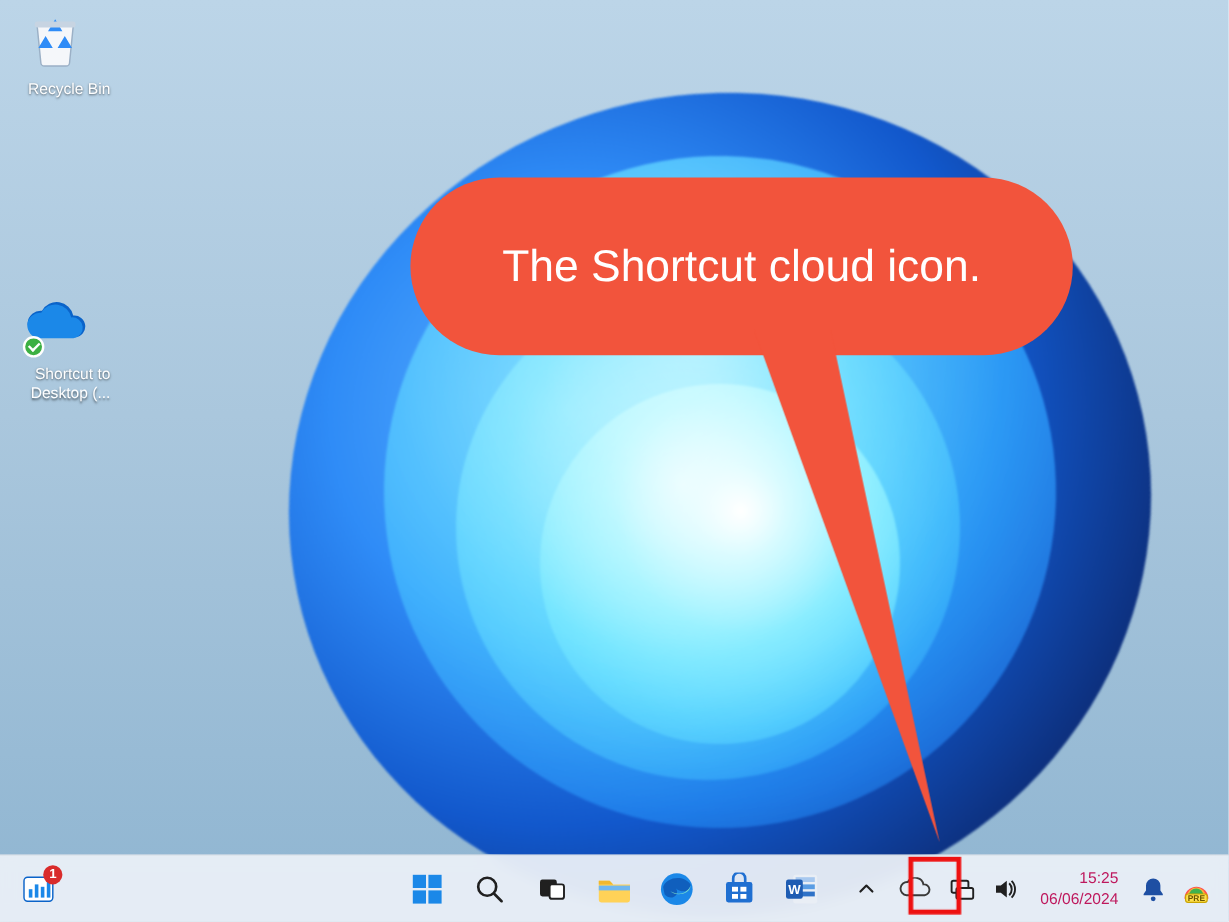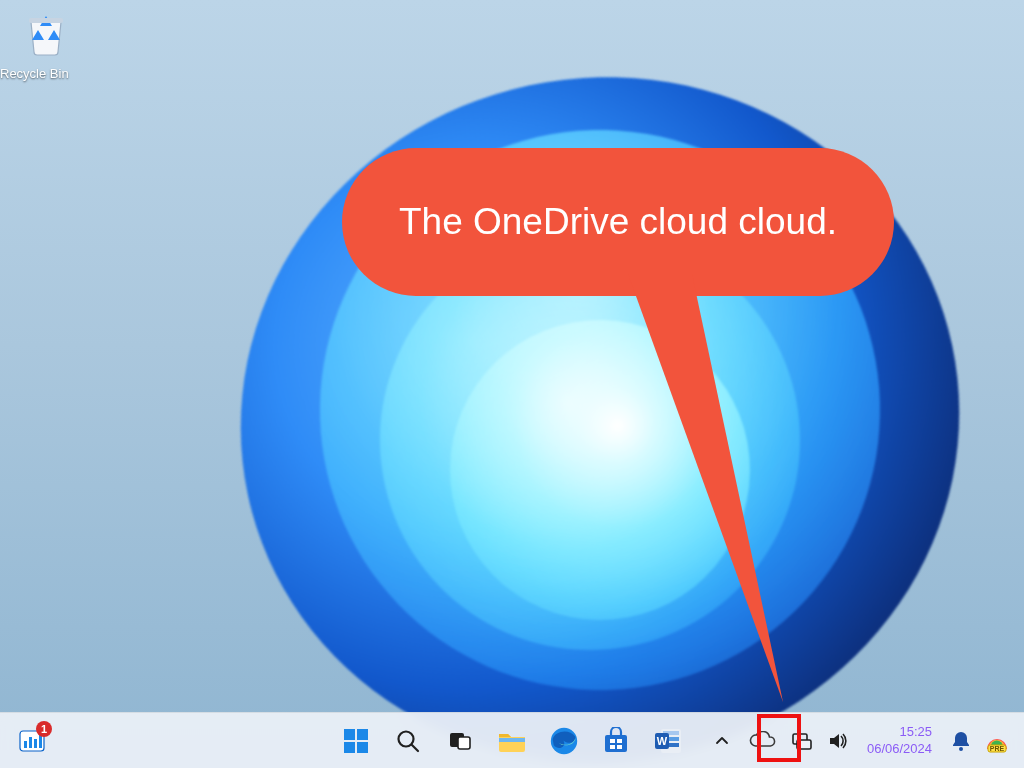--- a/index.html
+++ b/index.html
@@ -17,21 +17,21 @@
     background: radial-gradient(circle at 40% 30%, #8bd0ff 0%, #3e9afc 25%, #1e6de0 50%, #0f3fa0 75%, transparent 100%);
     mix-blend-mode:screen; opacity:0.9; transform:rotate(18deg); }
   .bloom.c { width:420px; height:420px; left:380px; top:230px;
     background: radial-gradient(circle at 50% 40%, #cde9ff 0%, #6fb8ff 20%, #2f82ef 45%, #12449e 75%, transparent 100%);
     mix-blend-mode:screen; opacity:0.85; transform:rotate(-30deg); }
   .bloom.d { width:300px; height:300px; left:450px; top:320px;
     background: radial-gradient(circle at 45% 35%, #ffffff 0%, #a9d7ff 15%, #4a9cf6 40%, #1a54bb 70%, transparent 100%);
     mix-blend-mode:screen; transform:rotate(40deg); }
 
   
-  .dicon { position:absolute; width:92px; text-align:left; color:#fff; font-size:13px;
+  .dicon { position:absolute; width:92px; text-align:right; color:#fff; font-size:13px;
     text-shadow:0 1px 2px rgba(0,0,0,0.6); cursor:default; }
   .dicon .glyph { width:54px; height:54px; margin:0 auto 6px; display:flex; align-items:center; justify-content:center; }
   .dicon .lbl { line-height:1.25; }
 
   
   .callout { position:absolute; left:342px; top:148px; width:552px; height:210px; z-index:5; }
   .callout .bubble { width:552px; height:148px; background:#f2543c; border-radius:74px;
     display:flex; align-items:center; justify-content:center; color:#fff; font-size:37px;
     text-align:center; padding:0 44px; line-height:1.25; }
   .callout svg.tail { position:absolute; left:286px; top:126px; }
@@ -46,21 +46,21 @@
   .tb-left, .tb-center, .tb-right { display:flex; align-items:center; height:100%; }
   .tb-left { width:60px; justify-content:flex-start; padding-left:8px; }
   .tb-center { position:absolute; left:50%; top:0; transform:translateX(-50%); gap:4px; }
   .tb-right { margin-left:auto; padding-right:10px; gap:2px; }
   .tbitem { width:48px; height:48px; display:flex; align-items:center; justify-content:center;
     border-radius:6px; position:relative; }
   .tbitem.small { width:34px; }
   .badge { position:absolute; top:4px; left:28px; min-width:16px; height:16px; border-radius:8px;
     background:#d92b2b; color:#fff; font-size:11px; line-height:16px; text-align:center; font-weight:600; }
   .clock { display:flex; flex-direction:column; align-items:flex-end; justify-content:center;
-    font-size:13px; color:#8b5cf6; padding:0 10px; line-height:1.25; }
+    font-size:13px; color:#be185d; padding:0 10px; line-height:1.25; }
 
   .sync-ok { position:absolute; left:0; bottom:0; width:18px; height:18px; border-radius:50%;
     background:#3cb043; border:2px solid #fff; display:flex; align-items:center; justify-content:center; }
   .sync-ok::after { content:""; width:7px; height:4px; border-left:2px solid #fff; border-bottom:2px solid #fff; transform:rotate(-45deg); margin-top:-2px; }
 </style>
 </head>
 <body>
 
 <div class="desktop">
   <div class="bloom a"></div>
@@ -73,24 +73,34 @@
       <svg width="50" height="50" viewBox="0 0 50 50">
         <path d="M10 14 h30 l-3 30 a3 3 0 0 1 -3 3 h-18 a3 3 0 0 1 -3 -3 z" fill="#f5f7fa" stroke="#9bb0c6" stroke-width="1.2"></path>
         <path d="M25 8 l6 10 h-12 z  M33 22 l6 10 -12 0 z  M17 22 l-6 10 12 0 z" fill="#2f8cf7"></path>
         <rect x="8" y="10" width="34" height="5" rx="2" fill="#c7d4e2"></rect>
       </svg>
     </div>
     <div class="lbl">Recycle Bin</div>
   </div>
 
 
+  <div class="dicon" style="left:0;top:244px">
+    <div class="glyph" style="position:relative">
+      <svg width="54" height="40" viewBox="0 0 54 40">
+        <path d="M14 30 a11 11 0 0 1 2 -22 a14 14 0 0 1 26 4 a9 9 0 0 1 2 18 z" fill="#0a63c9"></path>
+        <path d="M14 30 a11 11 0 0 1 2 -22 a14 14 0 0 1 26 4 a9 9 0 0 1 2 18 z" fill="#1b88e8" transform="translate(0,2) scale(0.96)"></path>
+      </svg>
+      <span class="sync-ok"></span>
+    </div>
+    <div class="lbl">Shortcut to Desktop (...</div>
+  </div>
 
   <div class="callout">
     <div class="bubble">
-      <span>The OneDrive cloud cloud.</span>
+      <span>The Shortcut cloud icon.</span>
     </div>
     <svg class="tail" width="200" height="440">
       <polygon points="0,0 64,0 155,428" fill="#f2543c"></polygon>
     </svg>
   </div>
 
   <div class="hlbox" style="left:757px; top:714px; width:44px; height:48px;"></div>
 
   <div class="taskbar">
 

